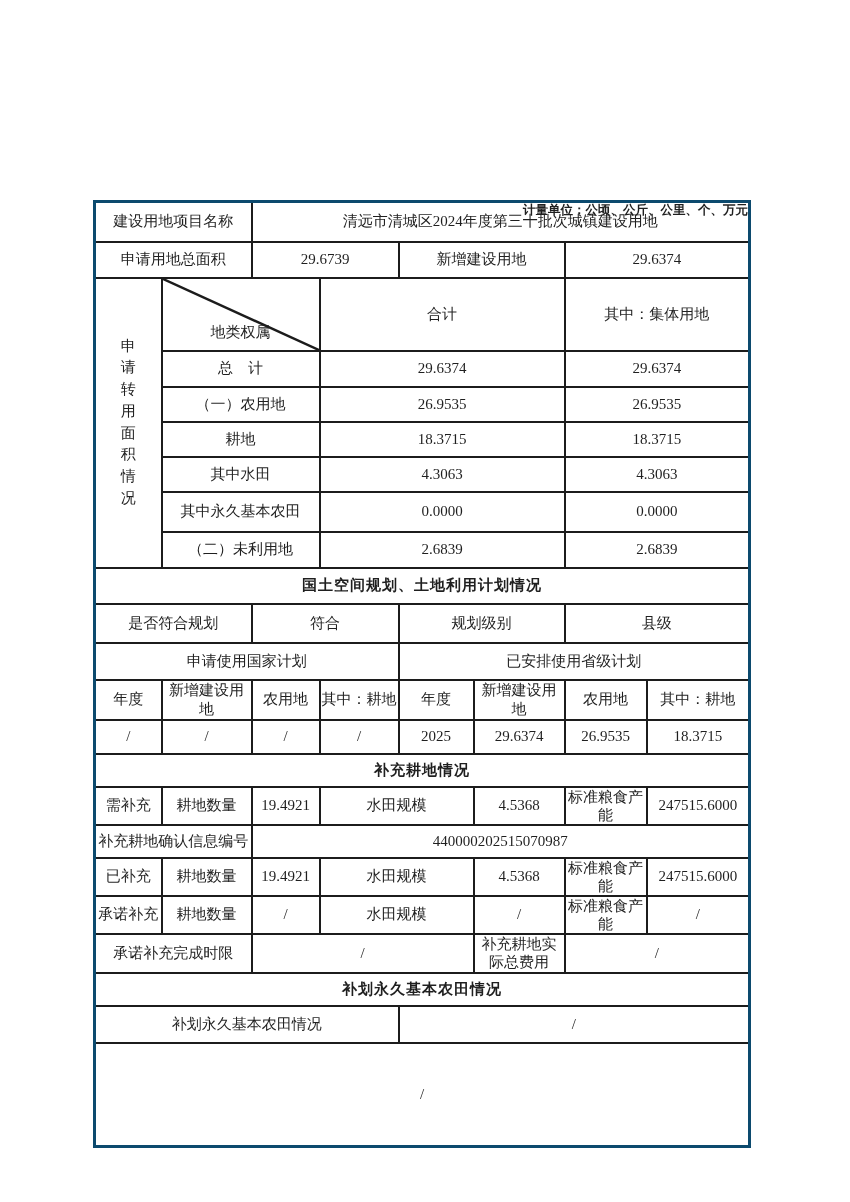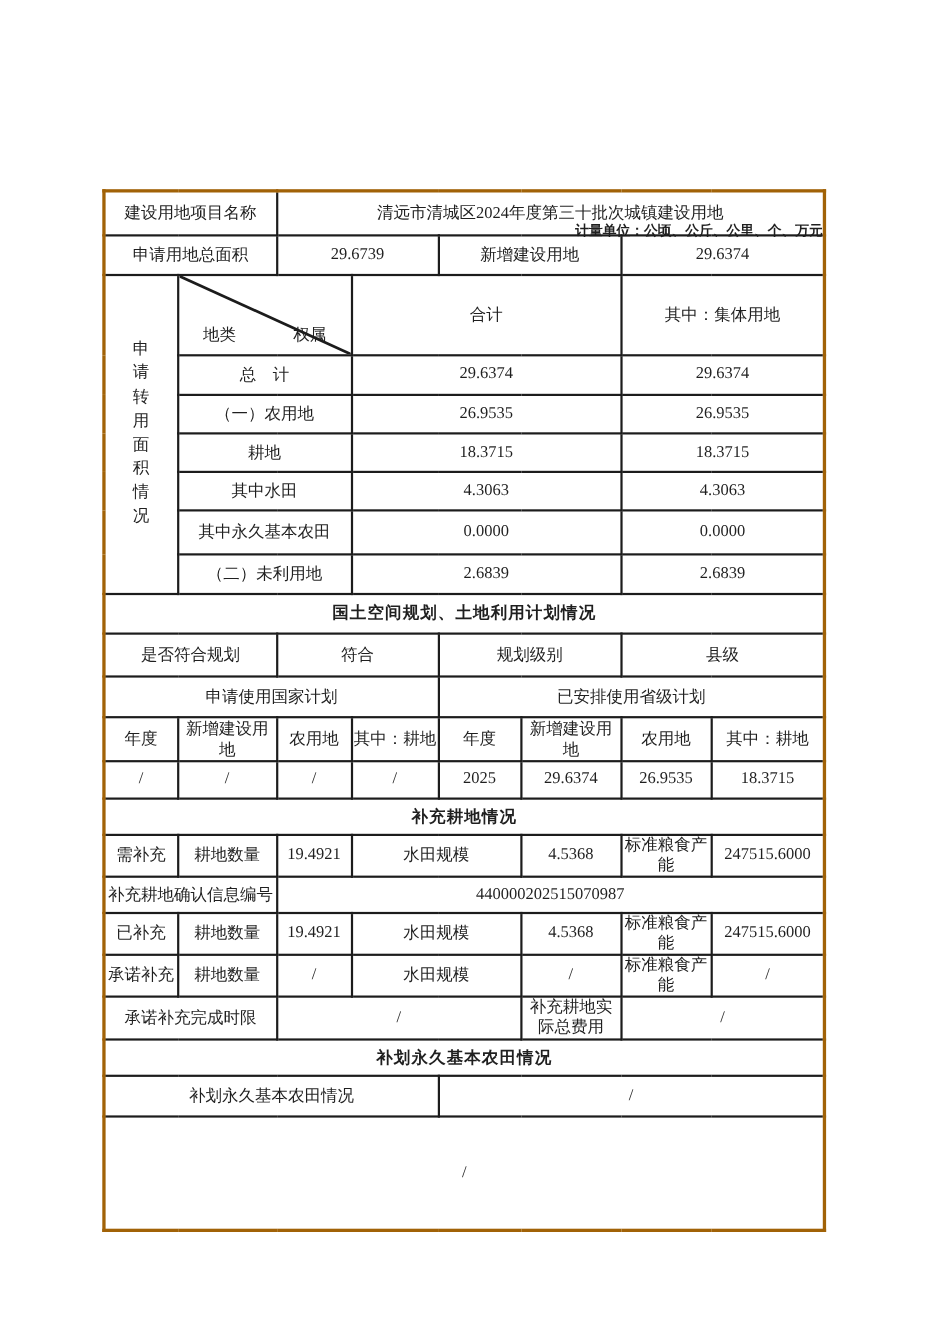--- a/index.html
+++ b/index.html
@@ -13,23 +13,23 @@
     text-align:center; font-size:31px; font-weight:bold;
     font-family:"Liberation Sans","DejaVu Sans",sans-serif; letter-spacing:2px;
   }
   .unit-note {
     position:absolute; top:162px; left:93px; width:655px;
     text-align:right; font-size:12.5px; font-weight:bold;
     font-family:"Liberation Sans","DejaVu Sans",sans-serif;
     margin-top:40px;
   }
   table.doc {
-    position:absolute; top:172px; left:93px; width:655px;
+    position:absolute; top:200px; left:93px; width:655px;
     border-collapse:collapse; table-layout:fixed;
-    border:3px solid #a16207;
+    border:3px solid #0c4a6e;
   }
   table.doc td {
     border:2px solid #1c1c1c; text-align:center; vertical-align:middle;
     font-size:15px; padding:0; overflow:hidden;
   }
   td.sect {
     font-weight:bold; font-size:16.5px; letter-spacing:1px;
     font-family:"Liberation Sans","DejaVu Sans",sans-serif;
   }
   td.lbl-l  { text-align:left; padding-left:10px; }
@@ -37,21 +37,21 @@
   td.small  { font-size:14px; }
   td.wrap6  { padding:0 6px; font-size:15px; line-height:1.2; }
   td.wrap4  { padding:0 4px; font-size:13px; line-height:1.25; }
   .v-label {
     display:inline-block; width:1.05em; line-height:1.45;
     word-break:break-all; font-size:15px;
   }
   td.diag { position:relative; }
   td.diag svg { position:absolute; top:0; left:0; width:100%; height:100%; display:block; }
   .diag-inner {
-    position:relative; display:flex; justify-content:space-between;
+    position:relative; display:flex; justify-content:center;
     align-items:center; height:100%; padding:0 22px;margin-top:36px;
   }
 </style>
 </head>
 <body>
 
 <div class="page">
 
   <div class="unit-note">计量单位：公顷、公斤、公里、个、万元</div>
 

